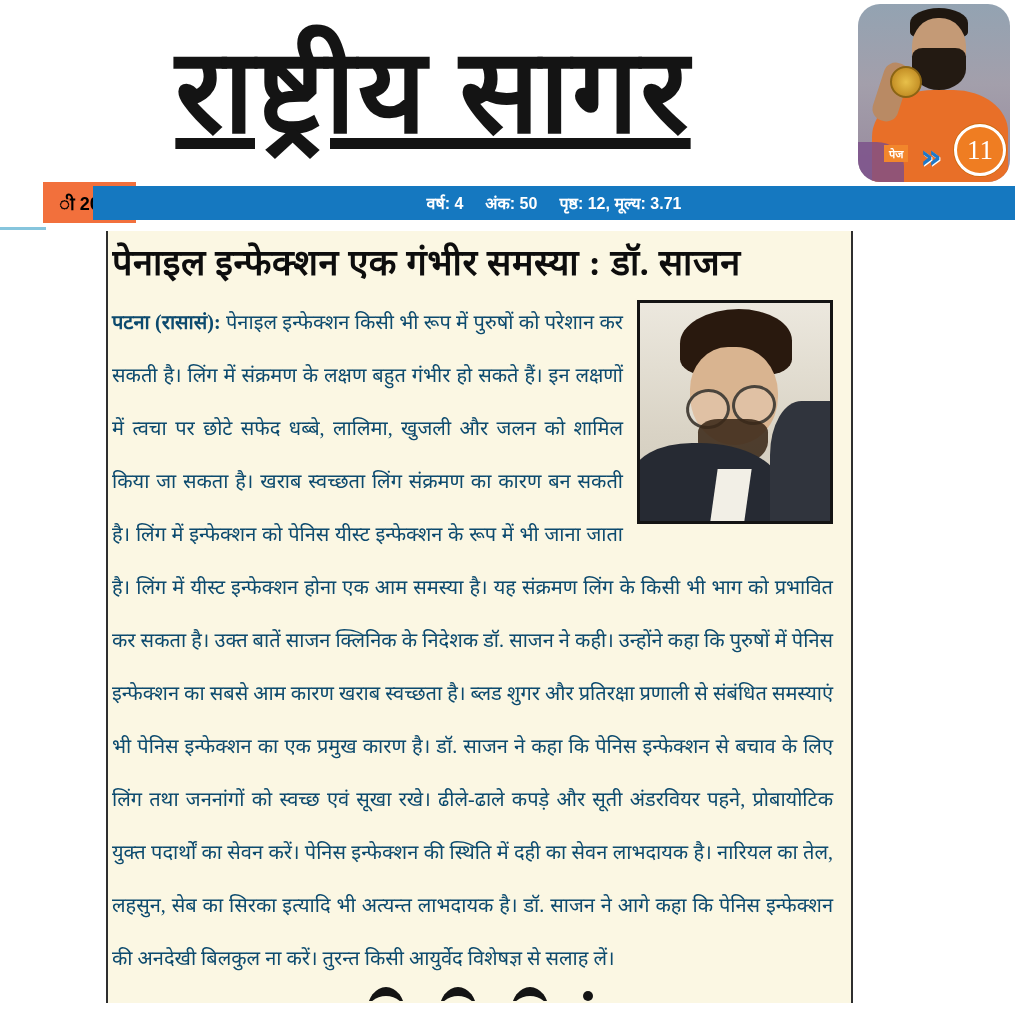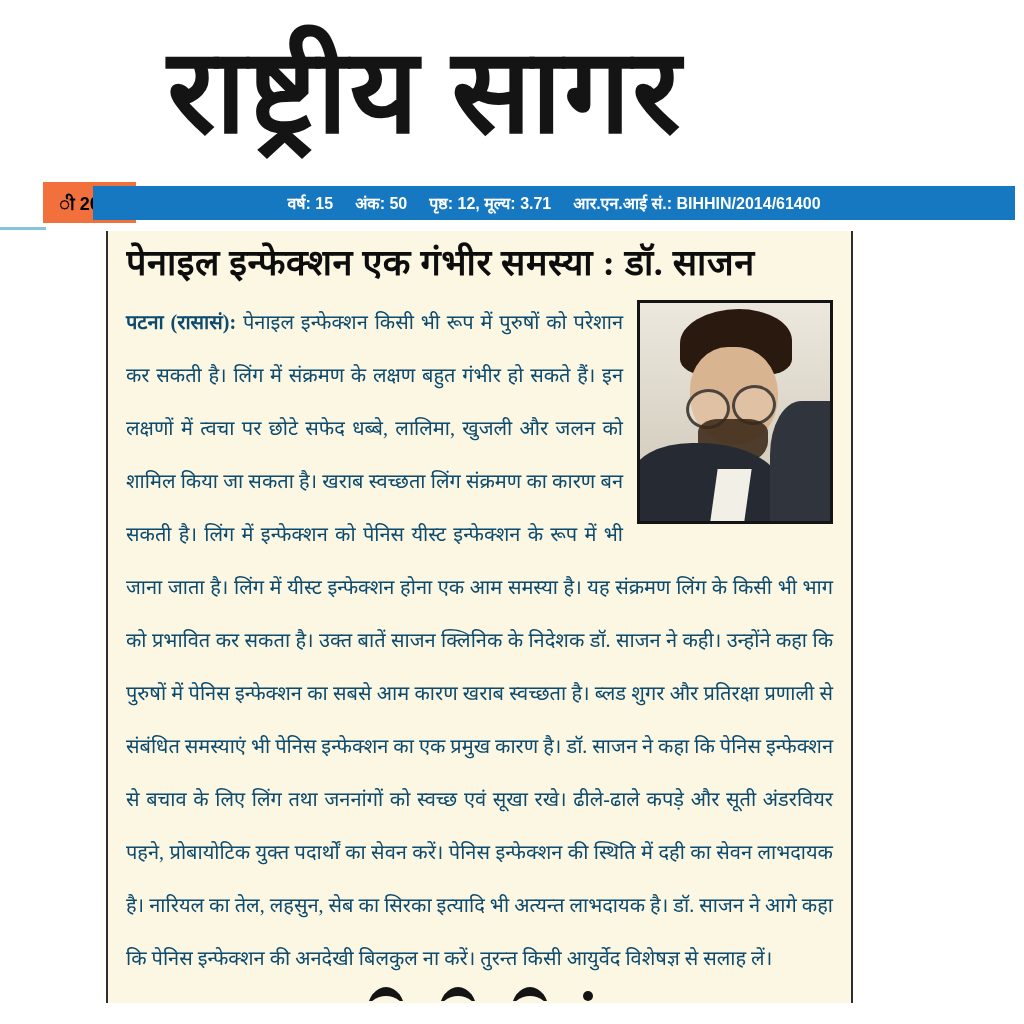--- a/index.html
+++ b/index.html
@@ -6,23 +6,23 @@
   #canvas{
     position:relative;width:1024px;height:1024px;background:#ffffff;
     overflow:hidden;font-family:"Liberation Serif","DejaVu Serif",serif;color:#111;
   }
   
   .tagline{
     position:absolute;top:8px;right:178px;font-size:26px;font-weight:bold;
     color:#101010;font-family:"Liberation Sans","DejaVu Sans",sans-serif;
   }
   .mast-title{
-    position:absolute;top:2px;left:4px;width:842px;height:168px;
+    position:absolute;top:2px;left:12px;width:842px;height:168px;
     display:flex;align-items:center;justify-content:center;overflow:hidden;
-    font-size:118px;font-weight:bold;color:#141414;letter-spacing:2px;white-space:nowrap;
+    font-size:118px;font-weight:bold;color:#141414;letter-spacing:2px;white-space:nowrap;text-decoration:underline;
   }
   .mast-sub{
     position:absolute;top:148px;left:10px;width:840px;text-align:center;
     font-size:20px;font-weight:bold;color:#161616;
     font-family:"Liberation Sans","DejaVu Sans",sans-serif;
   }
   
   .mast-photo{
     position:absolute;top:4px;right:14px;width:152px;height:178px;border-radius:22px;
     overflow:hidden;background:linear-gradient(180deg,#93a3b2 0%,#a39fab 45%,#97889c 100%);
@@ -57,21 +57,21 @@
   .info-bar{
     position:absolute;top:186px;left:93px;width:922px;height:34px;background:#1578c0;
     display:flex;align-items:center;justify-content:center;gap:22px;
     color:#fff;font-size:16px;font-weight:bold;font-family:"Liberation Sans",sans-serif;white-space:nowrap;overflow:hidden;
   }
   .blue-tick{position:absolute;top:227px;left:0;width:46px;height:3px;background:#86c5dd;}
   
   .article-box{
     position:absolute;top:231px;left:106px;width:747px;height:772px;
     background:#fbf7e3;border-left:2px solid #2e2e2e;border-right:2px solid #2e2e2e;
-    box-sizing:border-box;padding:6px 18px 0 18px;overflow:hidden;
+    box-sizing:border-box;padding:6px 18px 0 4px;overflow:hidden;
   }
   .article-headline{
     font-size:36px;font-weight:bold;color:#0d0d0d;line-height:1.25;
     white-space:nowrap;overflow:hidden;margin:4px 0 10px 0;letter-spacing:0.5px;
   }
   .article-body{
     font-size:20px;line-height:53px;color:#0c4a6e;text-align:justify;
   }
   .dateline{font-weight:bold;}
   
@@ -98,27 +98,38 @@
   }
   .frag-row span.dot{width:10px;border-radius:50%;height:10px;background:#141414;border:none;margin-top:4px;}
 </style>
 </head>
 <body>
 
 <div id="canvas">
 
   <div class="mast-title">राष्ट्रीय सागर</div>
 
+  <div class="mast-photo">
+    <div class="mp-hair"></div>
+    <div class="mp-face"></div>
+    <div class="mp-beard"></div>
+    <div class="mp-vest"></div>
+    <div class="mp-corner"></div>
+    <div class="mp-arm"></div>
+    <div class="mp-medal"></div>
+    <div class="mp-page-label">पेज</div>
+    <div class="mp-chevrons">»</div>
+    <div class="mp-badge">11</div>
+  </div>
 
   <div class="date-box">ी 2026</div>
   <div class="info-bar">
-    <span>वर्ष: 15</span>
+    <span>वर्ष: 4</span>
     <span>अंक: 50</span>
     <span>पृष्ठ: 12, मूल्य: 3.71</span>
-    <span>आर.एन.आई सं.: BIHHIN/2014/61400</span>
   </div>
   <div class="blue-tick"></div>
 
   <div class="article-box">
     <div class="article-headline">पेनाइल इन्फेक्शन एक गंभीर समस्या : डॉ. साजन</div>
     <div class="article-body">
       <div class="article-photo">
         <div class="ap-hair"></div>
         <div class="ap-face"></div>
         <div class="ap-glass1"></div>

